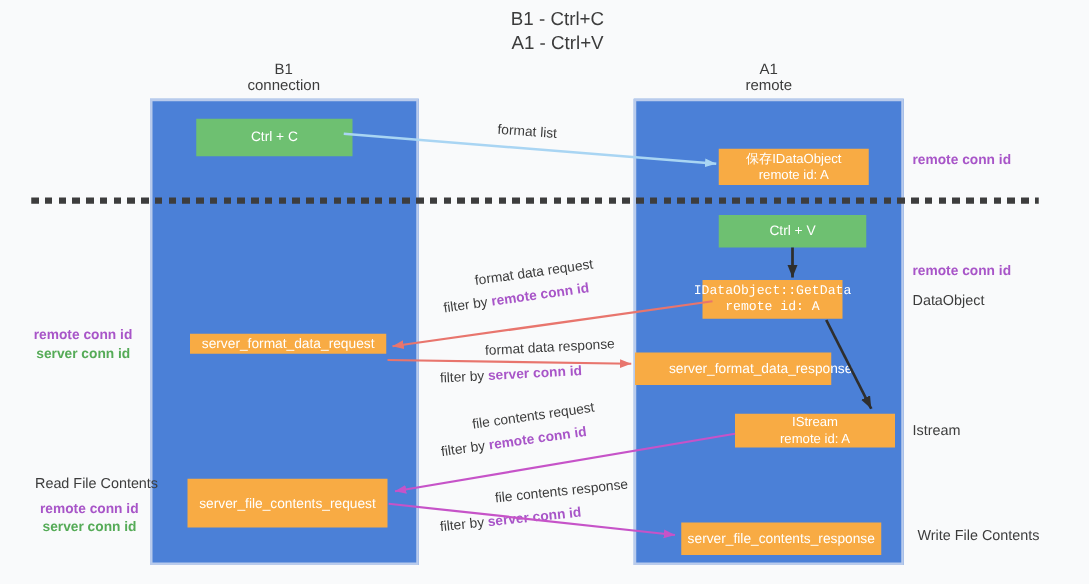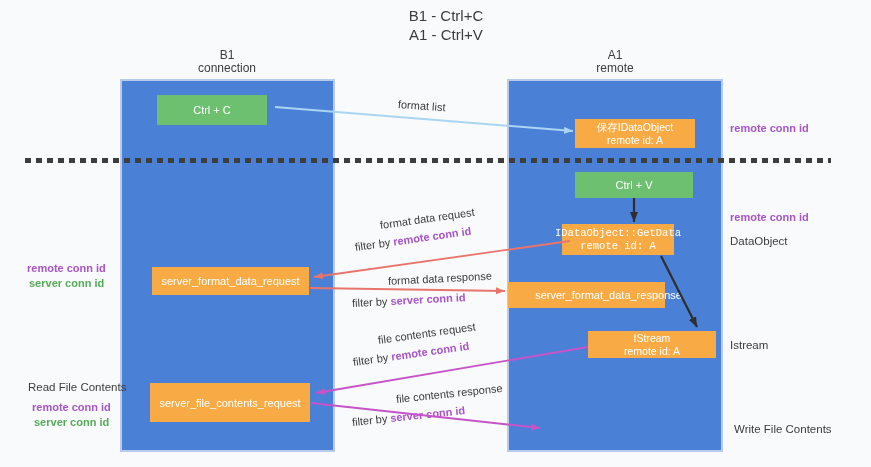--- a/index.html
+++ b/index.html
@@ -56,55 +56,58 @@
   <div class="abs lane-header" style="left:555px;">
     <div>A1</div>
     <div>remote</div>
   </div>
 
   <div class="abs lane" style="left:120px;top:79px;width:215px;height:373px;"></div>
   <div class="abs lane" style="left:507px;top:79px;width:216px;height:373px;"></div>
 
   <div class="abs dashline"></div>
 
-  <div class="abs node green" style="left:157px;top:95px;width:110px;height:30px;">
+  <div class="abs node green" style="left:157px;top:95px;width:125px;height:30px;">
     <div>Ctrl + C</div>
   </div>
 
   <div class="abs node orange two-line" style="left:575px;top:119px;width:120px;height:29px;">
     <div>保存IDataObject</div>
     <div>remote id: A</div>
   </div>
 
   <div class="abs node green" style="left:575px;top:172px;width:118px;height:26px;">
     <div>Ctrl + V</div>
   </div>
 
   <div class="abs node orange two-line" style="left:562px;top:224px;width:112px;height:31px;font-family:Liberation Mono, monospace;">
     <div>IDataObject::GetData</div>
     <div>remote id: A</div>
   </div>
 
-  <div class="abs node orange one-line" style="left:152px;top:267px;width:157px;height:28px;">
+  <div class="abs node orange one-line" style="left:152px;top:267px;width:157px;height:16px;">
     <div>server_format_data_request</div>
   </div>
 
   <div class="abs node orange one-line" style="left:508px;top:282px;width:157px;height:26px;padding-left:44px;">
     <div>server_format_data_response</div>
   </div>
 
   <div class="abs node orange two-line" style="left:588px;top:331px;width:128px;height:27px;">
     <div>IStream</div>
     <div>remote id: A</div>
   </div>
 
   <div class="abs node orange one-line" style="left:150px;top:383px;width:160px;height:39px;">
     <div>server_file_contents_request</div>
   </div>
 
+  <div class="abs node orange one-line" style="left:545px;top:418px;width:160px;height:26px;">
+    <div>server_file_contents_response</div>
+  </div>
 
   <div class="abs side-label purple" style="left:730px;top:122px;">remote conn id</div>
   <div class="abs side-label purple" style="left:730px;top:211px;">remote conn id</div>
   <div class="abs side-label" style="left:730px;top:235px;">DataObject</div>
   <div class="abs side-label" style="left:730px;top:339px;">Istream</div>
   <div class="abs side-label" style="left:734px;top:423px;">Write File Contents</div>
 
   <div class="abs side-label purple" style="left:27px;top:262px;">remote conn id</div>
   <div class="abs side-label green" style="left:29px;top:277px;">server conn id</div>
   <div class="abs side-label" style="left:28px;top:381px;">Read File Contents</div>

